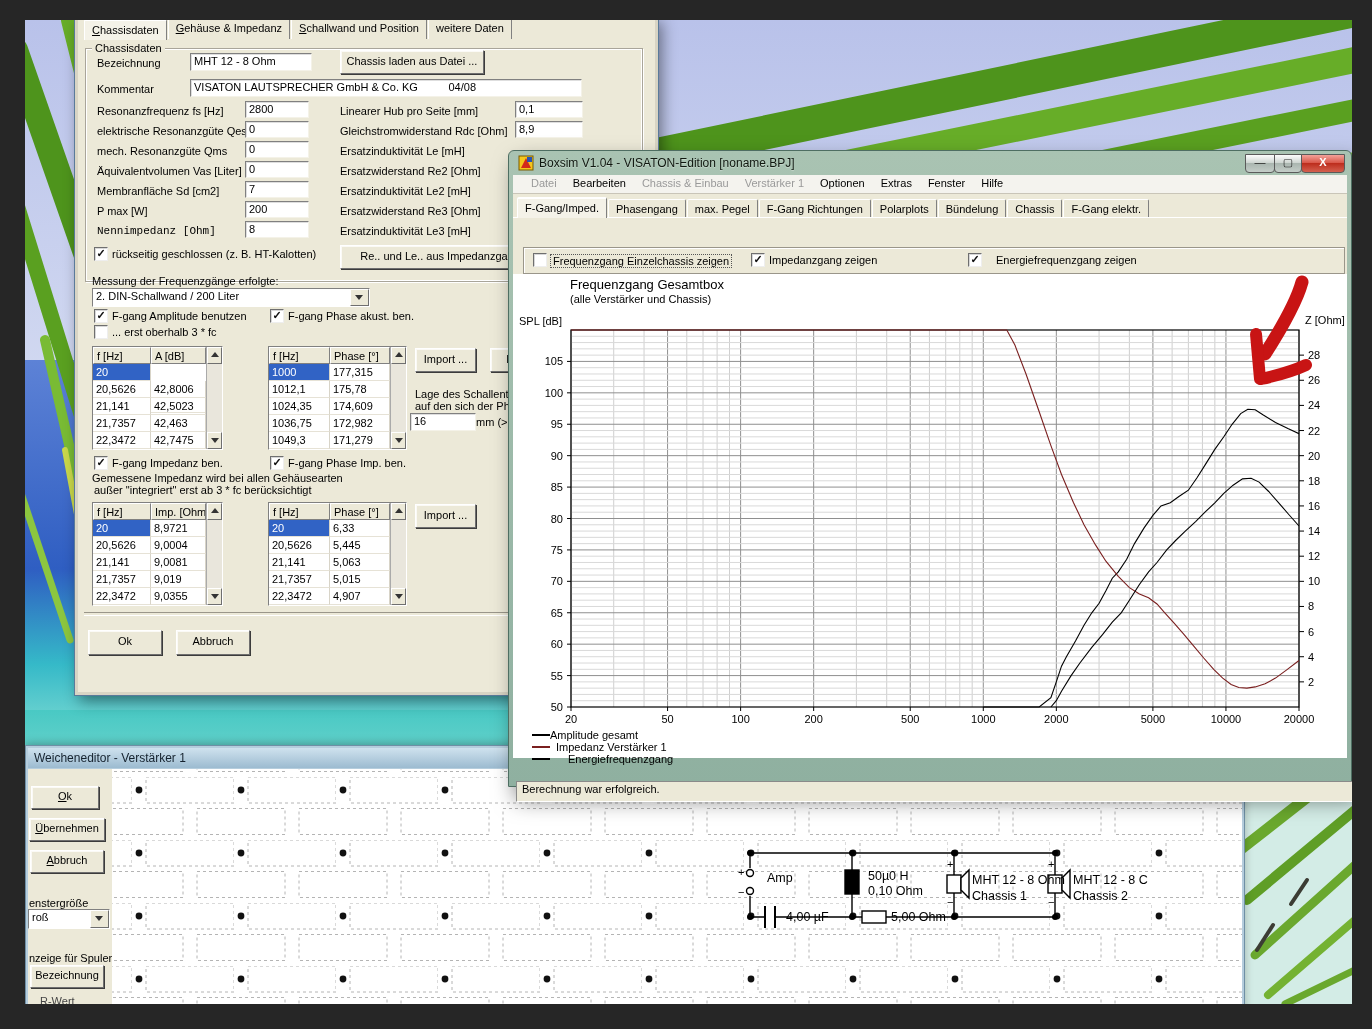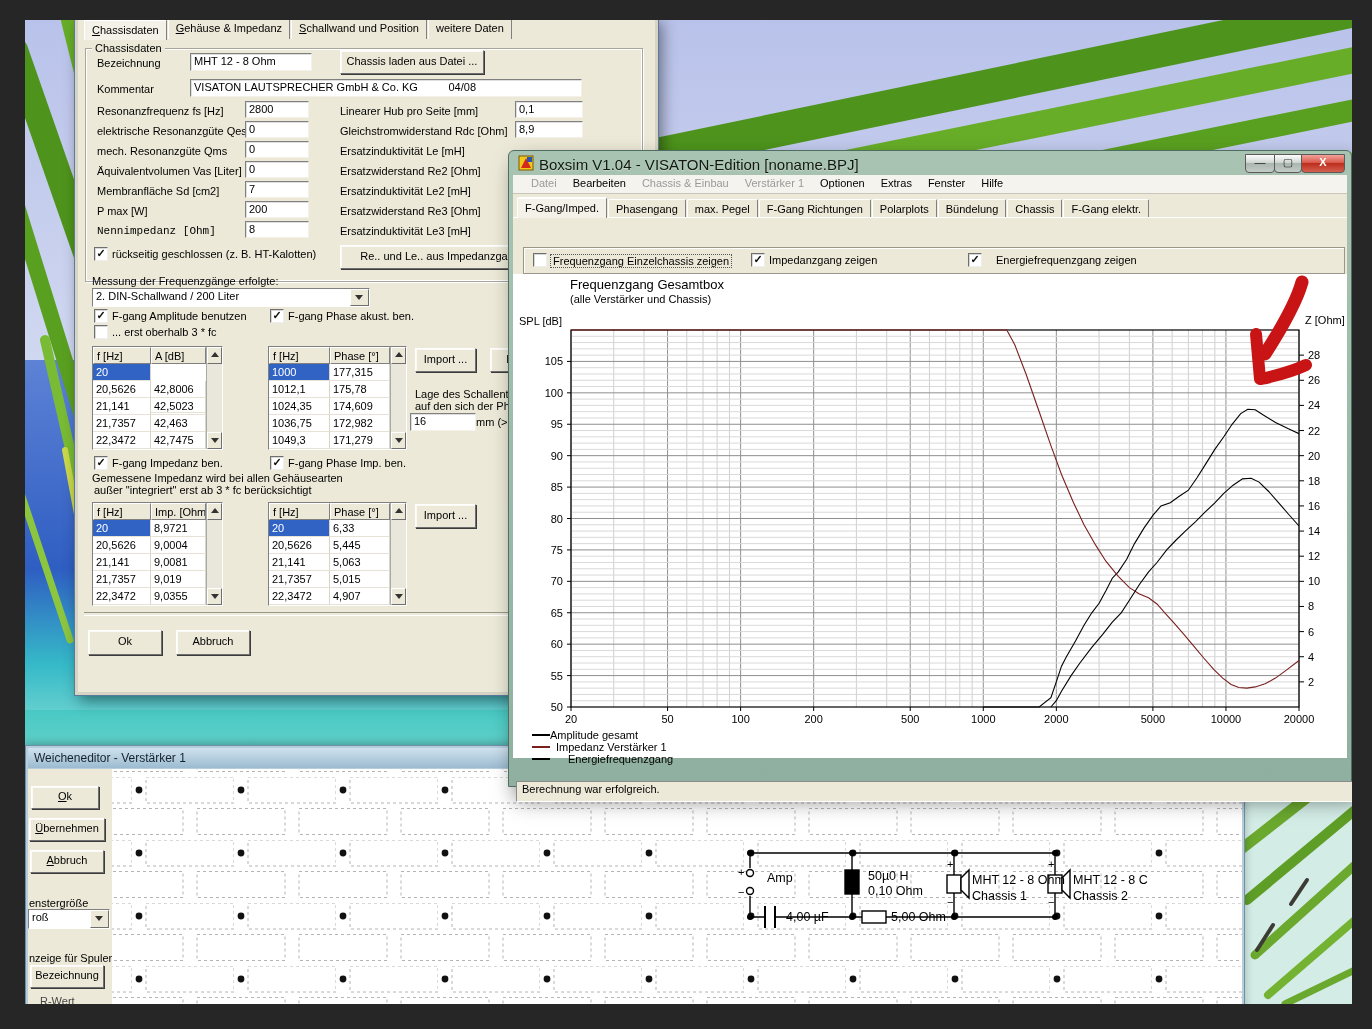--- a/index.html
+++ b/index.html
@@ -29,21 +29,21 @@
   .tri-u{top:4px;border-bottom:5px solid #333;}
   .tri-d{top:5px;border-top:5px solid #333;}
   
   .combo{background:#fff;border:1px solid #808080;border-bottom-color:#fff;border-right-color:#fff;display:flex;}
   .combo .val{flex:1;padding:1px 3px;white-space:nowrap;overflow:hidden;}
   .combo .drop{width:17px;background:#ece9d8;border:1px solid #6f6f6f;border-top-color:#fff;border-left-color:#fff;position:relative;}
   
   #boxsim{left:483px;top:130px;width:842px;height:635px;background:linear-gradient(#a9c3b2,#8fb0a0);
     border:1px solid #4e6e62;border-radius:6px 6px 0 0;box-shadow:8px 12px 22px rgba(0,0,0,.55);z-index:30;}
   #bx-title{left:0;top:0;width:100%;height:24px;}
-  #bx-title .t{position:absolute;left:30px;top:5px;font-size:15px;color:#101810;text-shadow:0 1px 1px #ffffff66;}
+  #bx-title .t{position:absolute;left:30px;top:5px;font-size:12px;color:#101810;text-shadow:0 1px 1px #ffffff66;}
   .capbtn{position:absolute;top:3px;height:17px;border:1px solid #5a5a5a;border-radius:0 0 4px 4px;
     background:linear-gradient(#fdfdfd,#cfd6d2 45%,#aab6b0 50%,#c4cdc8);text-align:center;line-height:15px;font-size:11px;color:#222;}
   .capbtn.close{background:linear-gradient(#f2a29a,#d9594b 45%,#bd2e1e 50%,#d4604f);color:#fff;font-weight:bold;}
   #bx-client{left:4px;top:24px;width:834px;height:583px;background:#ece9d8;}
   #bx-menu{left:0;top:0;width:100%;height:19px;background:#f4f3ee;border-bottom:1px solid #c9c5b8;display:flex;gap:0;padding-left:10px;box-sizing:border-box;}
   #bx-menu span{padding:2px 8px;}
   .tabstrip{display:flex;align-items:flex-end;height:23px;padding-left:4px;border-bottom:1px solid #fff;}
   .tab{border:1px solid #808080;border-bottom:none;border-top-color:#fff;border-left-color:#fff;
     background:#ece9d8;padding:3px 7px 2px 7px;margin-right:1px;border-radius:2px 2px 0 0;white-space:nowrap;}
   .tab.active{background:#f4f2e8;padding-bottom:4px;position:relative;top:1px;border-top:2px solid #fff;}

